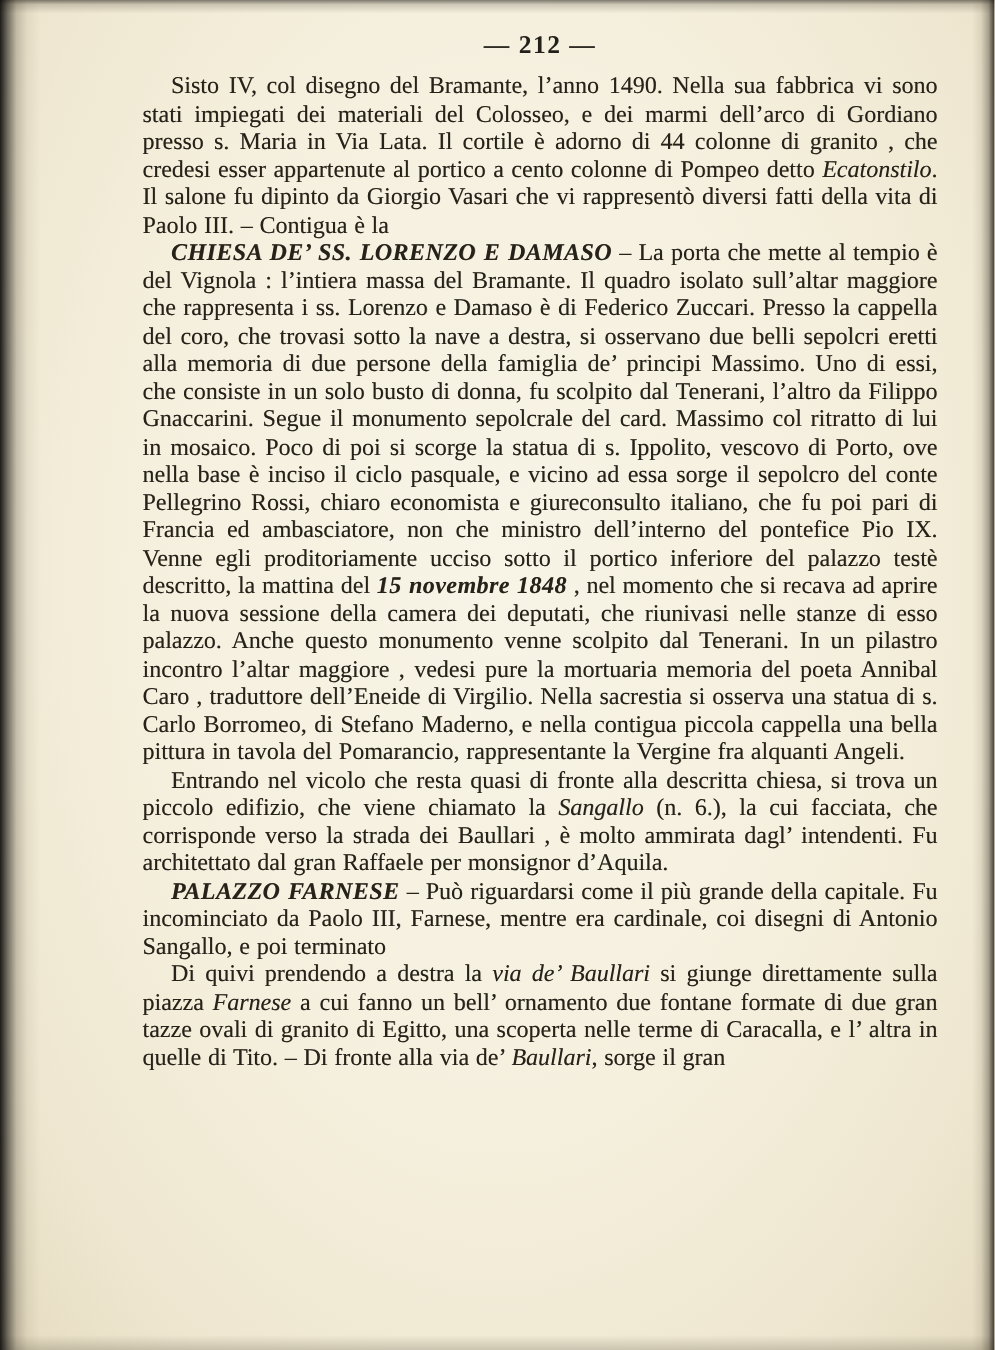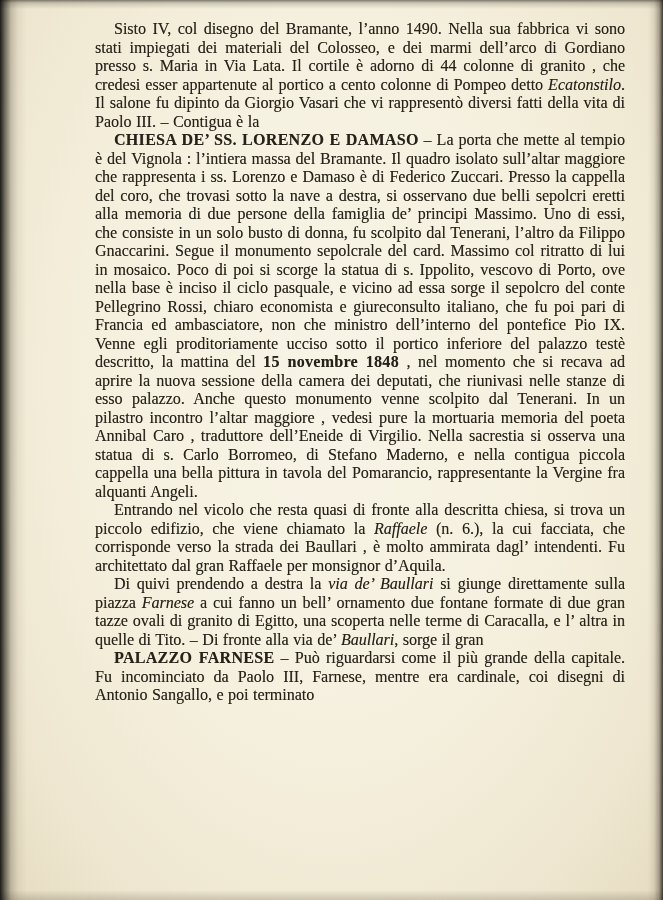--- a/index.html
+++ b/index.html
@@ -39,28 +39,30 @@
     margin: 0;
     text-align: justify;
     text-indent: 19px;
     font-size: 16px;
     line-height: 18.5px;
     word-spacing: 0.5px;
     text-shadow: 0.2px 0.2px 0 rgba(48,42,30,0.45);
   }
   .page-text b {
     letter-spacing: 0.3px;
+    font-style: italic;
   }
 </style>
 </head>
 <body>
 
 <div class="page">
   <div class="content">
+    <div class="page-number">— 212 —</div>
     <div class="page-text">
         <p><span>Sisto IV, col disegno del Bramante, l’anno 1490. Nella sua fabbrica vi sono stati impiegati dei materiali del Colosseo, e dei marmi dell’arco di Gordiano presso s. Maria in Via Lata. Il cortile è adorno di 44 colonne di granito , che credesi esser appartenute al portico a cento colonne di Pompeo detto </span><i>Ecatonstilo</i><span>. Il salone fu dipinto da Giorgio Vasari che vi rappresentò diversi fatti della vita di Paolo III. – Contigua è la</span></p>
         <p><b>CHIESA DE’ SS. LORENZO E DAMASO</b><span> – La porta che mette al tempio è del Vignola : l’intiera massa del Bramante. Il quadro isolato sull’altar maggiore che rappresenta i ss. Lorenzo e Damaso è di Federico Zuccari. Presso la cappella del coro, che trovasi sotto la nave a destra, si osservano due belli sepolcri eretti alla memoria di due persone della famiglia de’ principi Massimo. Uno di essi, che consiste in un solo busto di donna, fu scolpito dal Tenerani, l’altro da Filippo Gnaccarini. Segue il monumento sepolcrale del card. Massimo col ritratto di lui in mosaico. Poco di poi si scorge la statua di s. Ippolito, vescovo di Porto, ove nella base è inciso il ciclo pasquale, e vicino ad essa sorge il sepolcro del conte Pellegrino Rossi, chiaro economista e giureconsulto italiano, che fu poi pari di Francia ed ambasciatore, non che ministro dell’interno del pontefice Pio IX. Venne egli proditoriamente ucciso sotto il portico inferiore del palazzo testè descritto, la mattina del </span><b>15 novembre 1848</b><span> , nel momento che si recava ad aprire la nuova sessione della camera dei deputati, che riunivasi nelle stanze di esso palazzo. Anche questo monumento venne scolpito dal Tenerani. In un pilastro incontro l’altar maggiore , vedesi pure la mortuaria memoria del poeta Annibal Caro , traduttore dell’Eneide di Virgilio. Nella sacrestia si osserva una statua di s. Carlo Borromeo, di Stefano Maderno, e nella contigua piccola cappella una bella pittura in tavola del Pomarancio, rappresentante la Vergine fra alquanti Angeli.</span></p>
-        <p><span>Entrando nel vicolo che resta quasi di fronte alla descritta chiesa, si trova un piccolo edifizio, che viene chiamato la </span><i>Raffaele</i><span> (n. 6.), la cui facciata, che corrisponde verso la strada dei Baullari , è molto ammirata dagl’ intendenti. Fu architettato dal gran Raffaele per monsignor d’Aquila.</span></p>
+        <p><span>Entrando nel vicolo che resta quasi di fronte alla descritta chiesa, si trova un piccolo edifizio, che viene chiamato la </span><i>Sangallo</i><span> (n. 6.), la cui facciata, che corrisponde verso la strada dei Baullari , è molto ammirata dagl’ intendenti. Fu architettato dal gran Raffaele per monsignor d’Aquila.</span></p>
+        <p><b>PALAZZO FARNESE</b><span> – Può riguardarsi come il più grande della capitale. Fu incominciato da Paolo III, Farnese, mentre era cardinale, coi disegni di Antonio Sangallo, e poi terminato</span></p>
         <p><span>Di quivi prendendo a destra la </span><i>via de’ Baullari</i><span> si giunge direttamente sulla piazza </span><i>Farnese</i><span> a cui fanno un bell’ ornamento due fontane formate di due gran tazze ovali di granito di Egitto, una scoperta nelle terme di Caracalla, e l’ altra in quelle di Tito. – Di fronte alla via de’ </span><i>Baullari</i><span>, sorge il gran</span></p>
-        <p><b>PALAZZO FARNESE</b><span> – Può riguardarsi come il più grande della capitale. Fu incominciato da Paolo III, Farnese, mentre era cardinale, coi disegni di Antonio Sangallo, e poi terminato</span></p>
       </div>
   </div>
 </div>
 
 </body></html>

